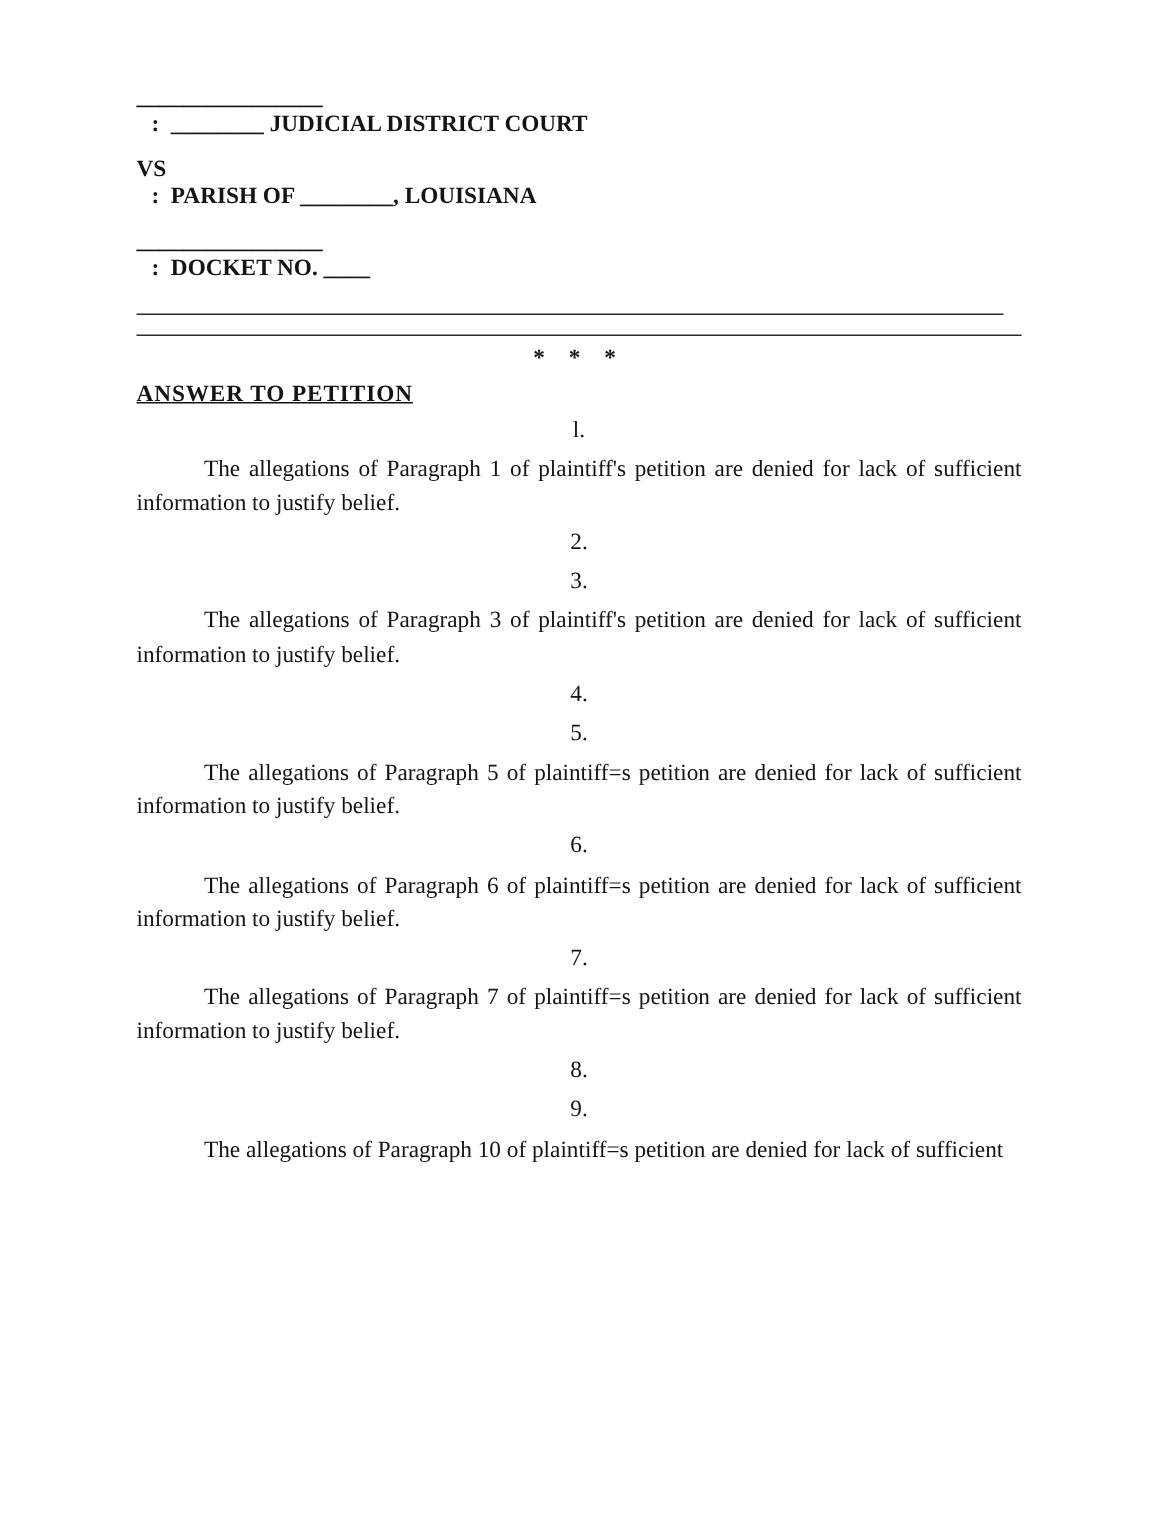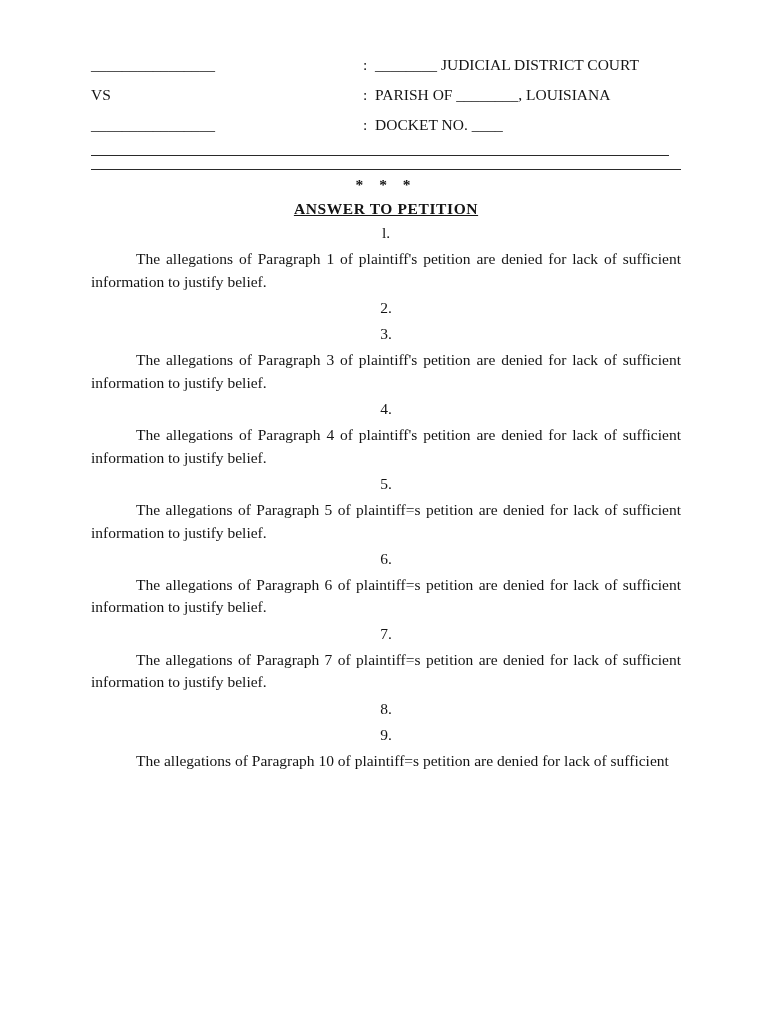--- a/index.html
+++ b/index.html
@@ -12,33 +12,35 @@
     color: #141414;
   }
   .page {
     width: 770px;
     height: 1024px;
     padding: 56px 89px 0 91px;
   }
   
   .caption-row {
     display: flex;
-    font-weight: normal;
+    font-weight: bold;
     font-size: 15.5px;
     line-height: 18px;
     margin-bottom: 12px;
+    flex-direction: column;
   }
   .caption-left {
     width: 272px;
     flex-shrink: 0;
     white-space: pre-wrap;
   }
   .caption-right {
     flex: 1;
     white-space: pre-wrap;
+    margin-left: 10px;
   }
   .rule-short {
     width: 578px;
     border-bottom: 1.6px solid #2a2a2a;
     height: 10px;
     margin-bottom: 4px;
   }
   .rule-long {
     width: 590px;
     border-bottom: 1.6px solid #2a2a2a;
@@ -47,21 +49,21 @@
   }
   .stars {
     text-align: center;
     font-size: 15.5px;
     font-weight: bold;
     letter-spacing: 6px;
     margin-top: 6px;
     margin-bottom: 6px;
   }
   .doc-title {
-    text-align: center;
+    text-align: left;
     font-size: 15.5px;
     font-weight: bold;
     text-decoration: underline;
     letter-spacing: 0.6px;
   }
   .body-par {
     font-size: 15.5px;
     line-height: 22.3px;
     text-align: justify;
     text-indent: 45px;
@@ -108,21 +110,20 @@
 
     <div class="par-num">l.</div>
     <p class="body-par">The allegations of Paragraph 1 of plaintiff's petition are denied for lack of sufficient information to justify belief.</p>
 
     <div class="par-num">2.</div>
 
     <div class="par-num">3.</div>
     <p class="body-par">The allegations of Paragraph 3 of plaintiff's petition are denied for lack of sufficient information to justify belief.</p>
 
     <div class="par-num">4.</div>
-    <p class="body-par">The allegations of Paragraph 4 of plaintiff's petition are denied for lack of sufficient information to justify belief.</p>
 
     <div class="par-num">5.</div>
     <p class="body-par">The allegations of Paragraph 5 of plaintiff=s petition are denied for lack of sufficient information to justify belief.</p>
 
     <div class="par-num">6.</div>
     <p class="body-par">The allegations of Paragraph 6 of plaintiff=s petition are denied for lack of sufficient information to justify belief.</p>
 
     <div class="par-num">7.</div>
     <p class="body-par">The allegations of Paragraph 7 of plaintiff=s petition are denied for lack of sufficient information to justify belief.</p>
 

